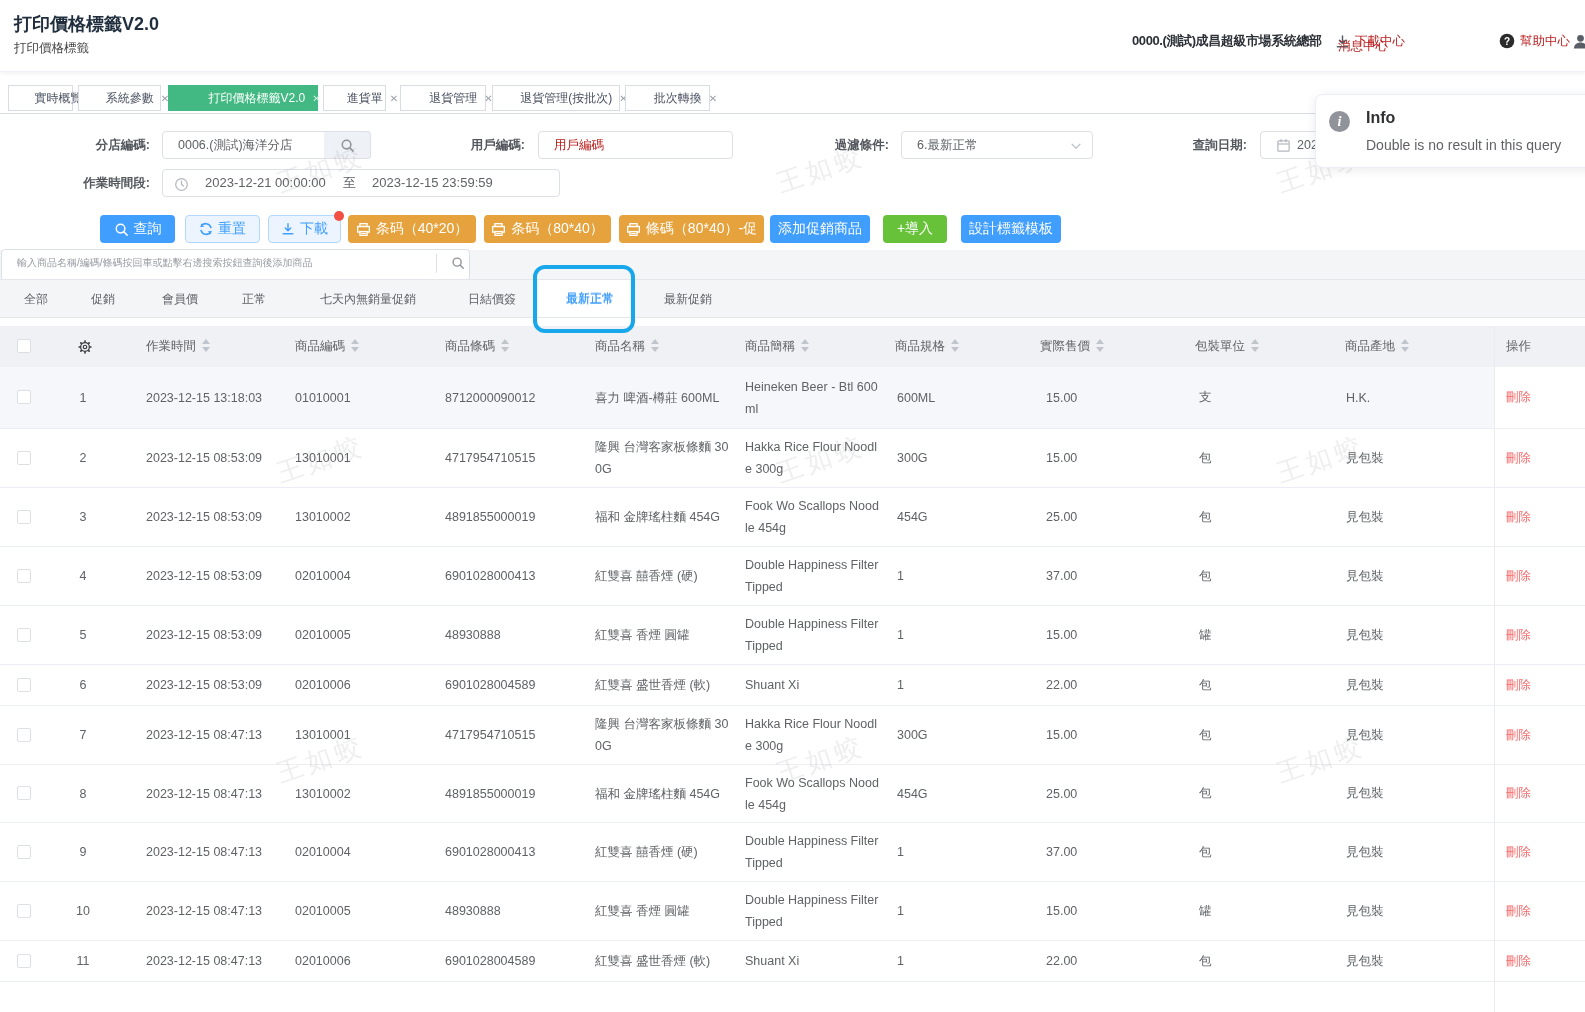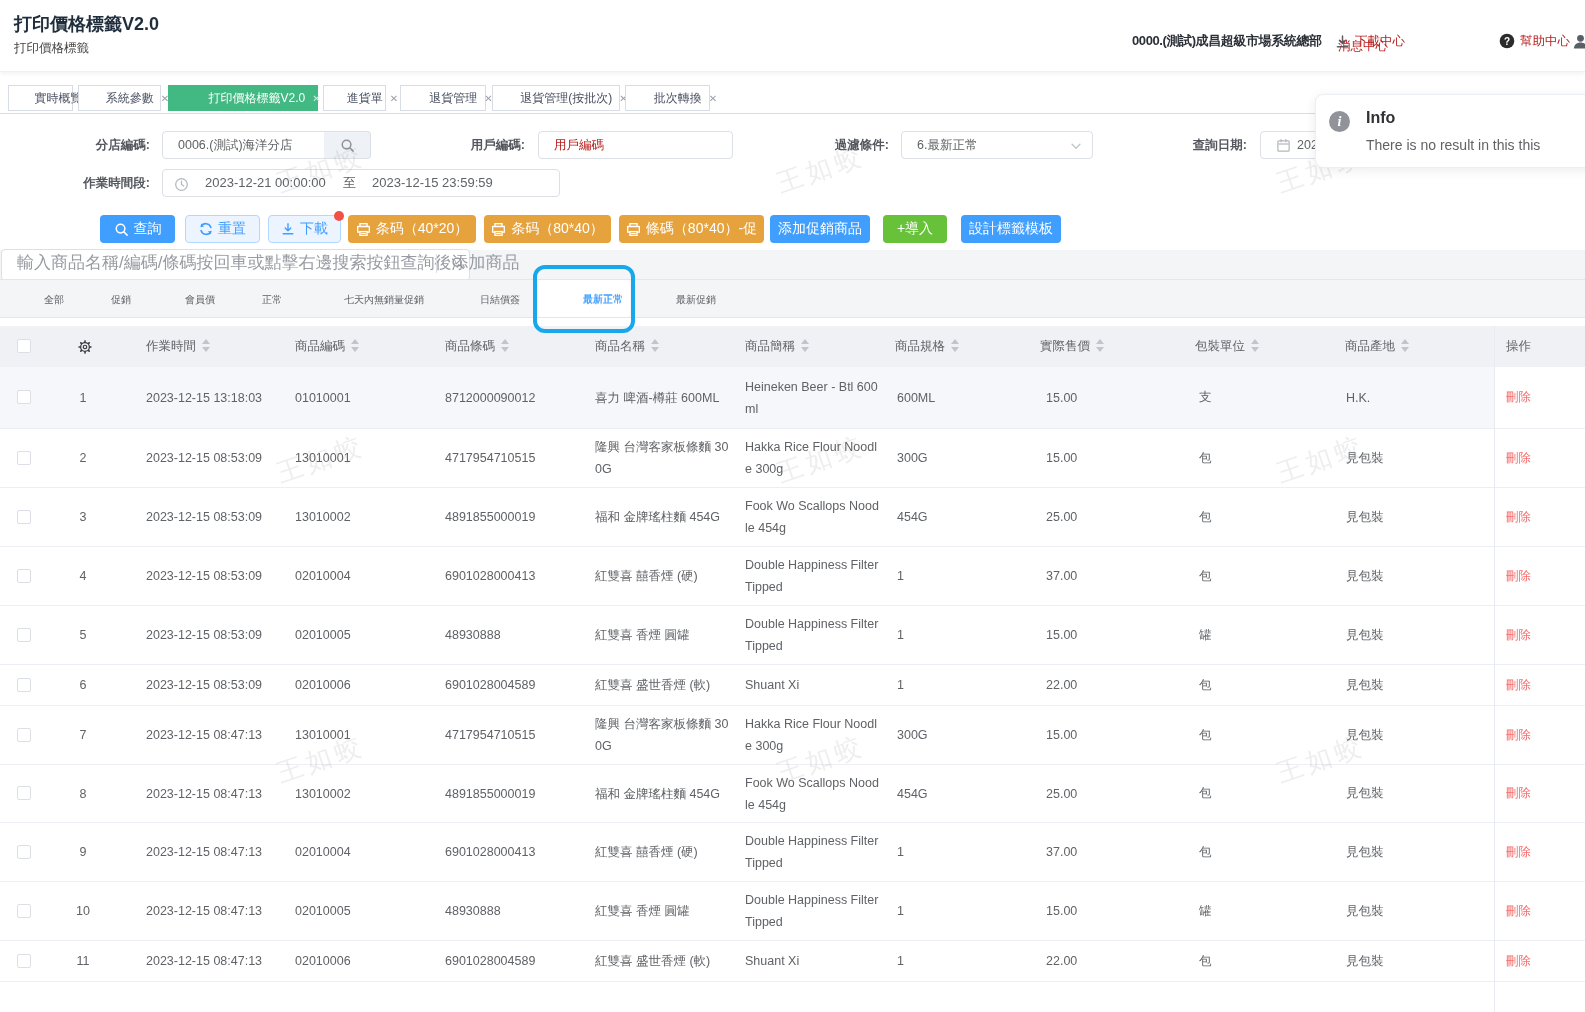--- a/index.html
+++ b/index.html
@@ -32,21 +32,21 @@
   display:flex; align-items:center; justify-content:center; white-space:nowrap; gap:5px; }
 .btn.blue { background:#409eff; }
 .btn.plain { background:#ecf5ff; border:1px solid #b3d8ff; color:#409eff; }
 .btn.orange { background:#e6a23c; }
 .btn.green { background:#67c23a; }
 .btn.red { background:#f56c6c;margin-top:44px; }
 #reddot { position:absolute; left:334px; top:211px; width:10px; height:10px; border-radius:50%; background:#f25044; z-index:3; }
 
 #radiorow { position:absolute; left:0; top:279px; width:1585px; height:39px; background:#f3f5f7;
   border-top:1px solid #e3e6eb; border-bottom:1px solid #e3e6eb; }
-.rtab { position:absolute; top:0; height:39px; line-height:39px; font-size:10px; color:#5f6266; text-align:right; }
+.rtab { position:absolute; top:0; height:39px; line-height:39px; font-size:12px; color:#5f6266; text-align:center; }
 .rtab.on { color:#409eff; z-index:7; }
 #activebox { position:absolute; left:533px; top:265px; width:102px; height:68px; border:4px solid #17a7ea;
   border-radius:12px; background:transparent; z-index:8; }
 #activepill { position:absolute; left:538px; top:280px; width:92px; height:37px; background:#fff; border-radius:3px; z-index:6; }
 
 #thead { position:absolute; left:0; top:326px; width:1585px; height:41px; background:#eff1f4; }
 .hc { position:absolute; top:0; height:41px; line-height:41px; font-size:12.5px; font-weight:500; color:#5f6266; white-space:nowrap; }
 .row { position:absolute; left:0; width:1585px; background:#fff; border-bottom:1px solid #ebeef5; }
 .cell { position:absolute; top:0; height:100%; font-size:12.5px; color:#5f6266; display:flex; align-items:center; white-space:nowrap; }
 .cell.wrap { white-space:normal; line-height:22px; word-break:break-all; }
@@ -188,21 +188,21 @@
         <rect x="1.8" y="4.8" width="12.4" height="6" stroke="#fff" stroke-width="1.4"></rect>
         <rect x="4.2" y="10.2" width="7.6" height="4" stroke="#fff" stroke-width="1.4" fill="#e6a23c"></rect>
         <line x1="5.5" y1="12.2" x2="10.5" y2="12.2" stroke="#fff" stroke-width="1.2"></line>
       </svg>條碼（80*40）-促</div>
   <div class="btn blue" style="left:770px; top:215px; width:100px;">添加促銷商品</div>
   <div class="btn green" style="left:883px; top:215px; width:64px;">+導入</div>
   <div class="btn blue" style="left:961px; top:215px; width:100px;">設計標籤模板</div>
   <div class="btn red" style="left:1075px; top:215px; width:44px;">清除</div>
 
   <div style="position:absolute; left:0; top:250px; width:1585px; height:29px; background:#f3f5f7;"></div>
-  <div class="finput" style="left:1px; top:249px; width:469px; height:32px; font-size:17px;">
+  <div class="finput" style="left:1px; top:249px; width:469px; height:32px; font-size:10px;">
     <span style="position:absolute; left:15px; color:#989ba2;">輸入商品名稱/編碼/條碼按回車或點擊右邊搜索按鈕查詢後添加商品</span>
     <div style="position:absolute; left:434px; top:4px; width:1px; height:19px; background:#dcdfe6;"></div>
     <div class="icx" style="left:449px; top:6px;">
         <svg width="14" height="14" viewBox="0 0 16 16" fill="none">
           <circle cx="7" cy="7" r="4.6" stroke="#909399" stroke-width="1.6"></circle>
           <line x1="10.4" y1="10.4" x2="14" y2="14" stroke="#909399" stroke-width="1.6" stroke-linecap="round"></line>
         </svg>
       </div>
   </div>
 
@@ -415,16 +415,16 @@
   <div class="wm" style="left:275px; top:446px;">王如蛟</div>
   <div class="wm" style="left:775px; top:446px;">王如蛟</div>
   <div class="wm" style="left:1275px; top:446px;">王如蛟</div>
   <div class="wm" style="left:275px; top:746px;">王如蛟</div>
   <div class="wm" style="left:775px; top:746px;">王如蛟</div>
   <div class="wm" style="left:1275px; top:746px;">王如蛟</div>
 
   <div id="toast">
     <div style="position:absolute;left:13px;top:16px;width:21px;height:21px;border-radius:50%;background:#909399;color:#fff;text-align:center;line-height:21px;font-size:14px;font-family:'Liberation Serif',serif;font-style:italic;font-weight:bold;">i</div>
     <div style="position:absolute;left:50px;top:14px;font-size:16px;font-weight:bold;color:#303133;">Info</div>
-    <div style="position:absolute;left:50px;top:42px;font-size:14px;color:#606266;">There is no result in this this</div>
+    <div style="position:absolute;left:50px;top:42px;font-size:14px;color:#606266;">Double is no result in this query</div>
   </div>
 
 </div>
 
 </body></html>

